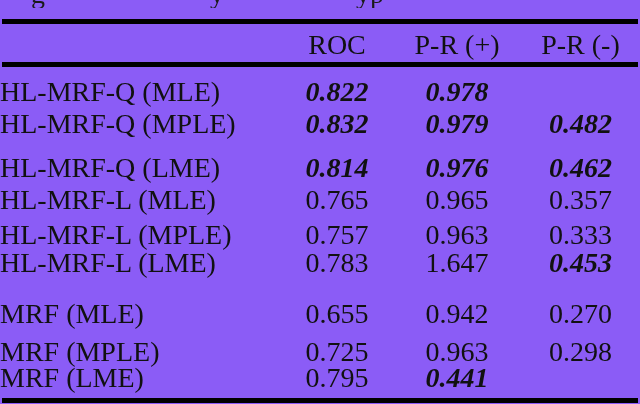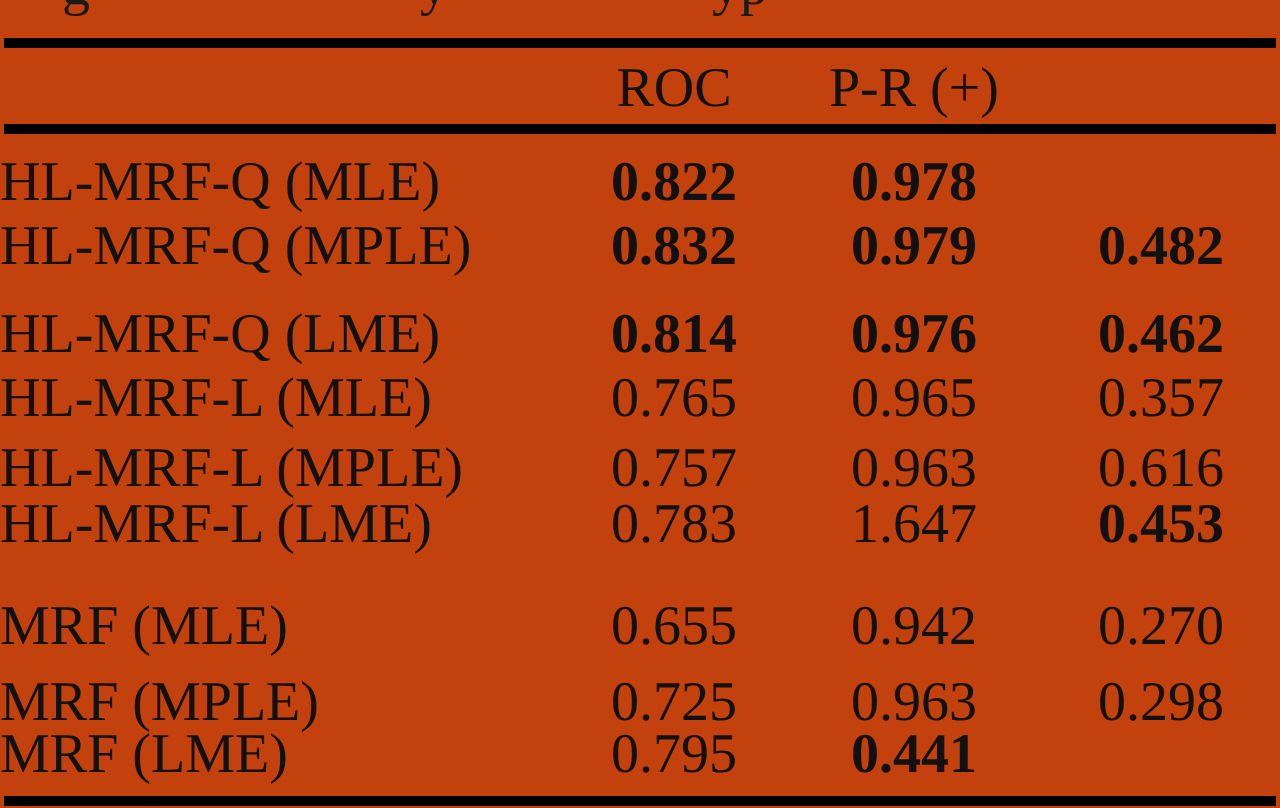--- a/index.html
+++ b/index.html
@@ -4,21 +4,21 @@
 <style>
   html, body {
     margin: 0;
     padding: 0;
     background: #ffffff;
   }
   #screen {
     position: relative;
     width: 640px;
     height: 404px;
-    background: #c2410c;
+    background: #8b5cf6;
     overflow: hidden;
     font-family: "Liberation Serif", "DejaVu Serif", serif;
     color: #111111;
   }
   
   .caption-clip {
     position: absolute;
     top: 0; left: 0;
     width: 640px; height: 8px;
     overflow: hidden;
@@ -60,39 +60,40 @@
     top: 28px;
     height: 34px;
     line-height: 34px;
   }
   .cell-label {
     text-align: left;
   }
   .cell-num {
     text-align: center;
   }
-  .bold { font-weight: bold; }
+  .bold { font-weight: bold; font-style: italic; }
 </style>
 </head>
 <body>
 
 <div id="screen">
 
   <div class="caption-clip">
     <span class="frag frag-1">g</span>
     <span class="frag frag-2">y</span>
     <span class="frag frag-3">yp</span>
   </div>
 
   <div class="rule rule-top"></div>
 
   <div class="trow header-row">
     <div class="cell-label"></div>
     <div class="cell-num">ROC</div>
     <div class="cell-num">P-R (+)</div>
+    <div class="cell-num">P-R (-)</div>
   </div>
 
   <div class="rule rule-mid"></div>
 
   <div class="trow" style="top:76px">
     <div class="cell-label">HL-MRF-Q (MLE)</div>
     <div class="cell-num bold">0.822</div>
     <div class="cell-num bold">0.978</div>
   </div>
   <div class="trow" style="top:107.5px">
@@ -111,21 +112,21 @@
   <div class="trow" style="top:184px">
     <div class="cell-label">HL-MRF-L (MLE)</div>
     <div class="cell-num">0.765</div>
     <div class="cell-num">0.965</div>
     <div class="cell-num">0.357</div>
   </div>
   <div class="trow" style="top:219px">
     <div class="cell-label">HL-MRF-L (MPLE)</div>
     <div class="cell-num">0.757</div>
     <div class="cell-num">0.963</div>
-    <div class="cell-num">0.616</div>
+    <div class="cell-num">0.333</div>
   </div>
   <div class="trow" style="top:247px">
     <div class="cell-label">HL-MRF-L (LME)</div>
     <div class="cell-num">0.783</div>
     <div class="cell-num">1.647</div>
     <div class="cell-num bold">0.453</div>
   </div>
 
   <div class="trow" style="top:298px">
     <div class="cell-label">MRF (MLE)</div>

